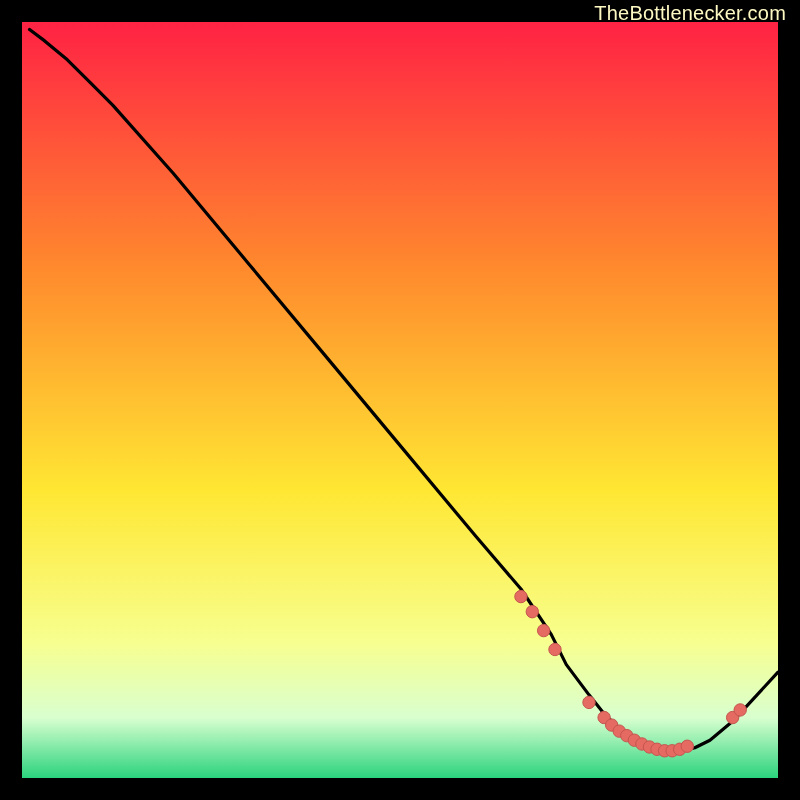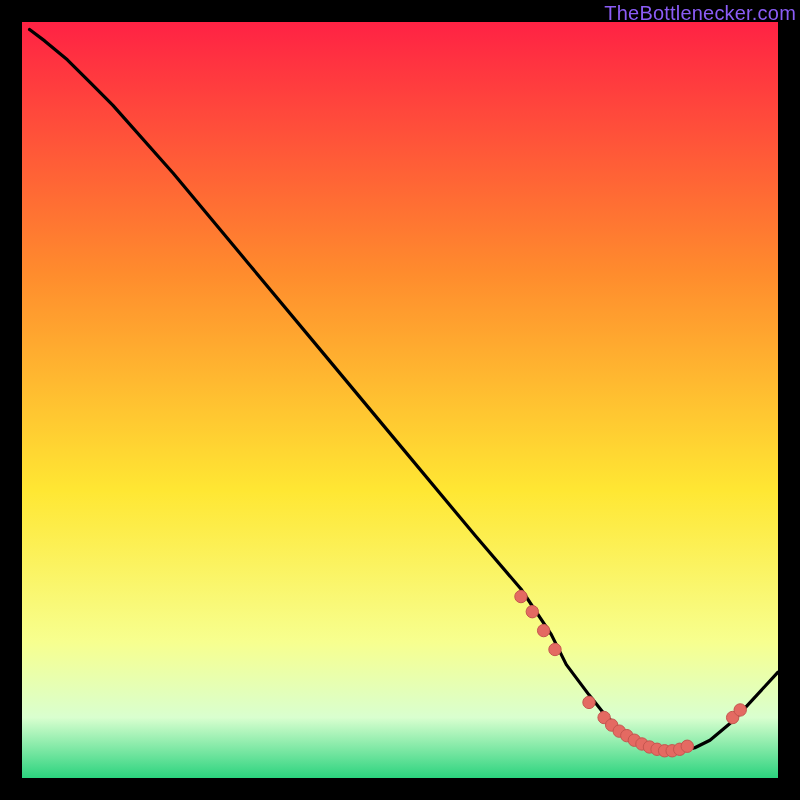--- a/index.html
+++ b/index.html
@@ -6,22 +6,22 @@
   html, body { width: 800px; height: 800px; background: #000; overflow: hidden; }
   .stage {
     position: relative;
     width: 800px;
     height: 800px;
     background: #000;
   }
   .attrib {
     position: absolute;
     top: 2px;
-    right: 4px;
-    color: #8b5cf6;
+    right: 14px;
+    color: #fef9c3;
     font-family: Arial, Helvetica, sans-serif;
     font-size: 20px;
     letter-spacing: 0.2px;
   }
   .plot {
     position: absolute;
     left: 22px;
     top: 22px;
     width: 756px;
     height: 756px;

